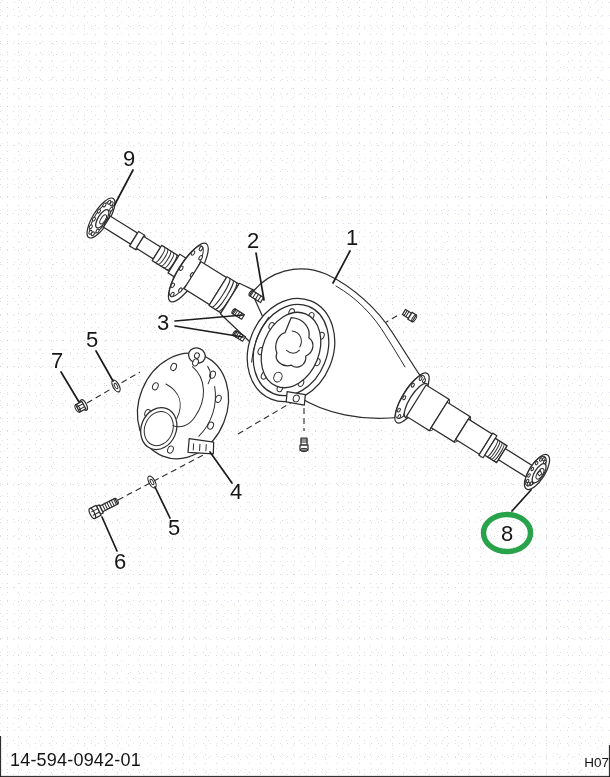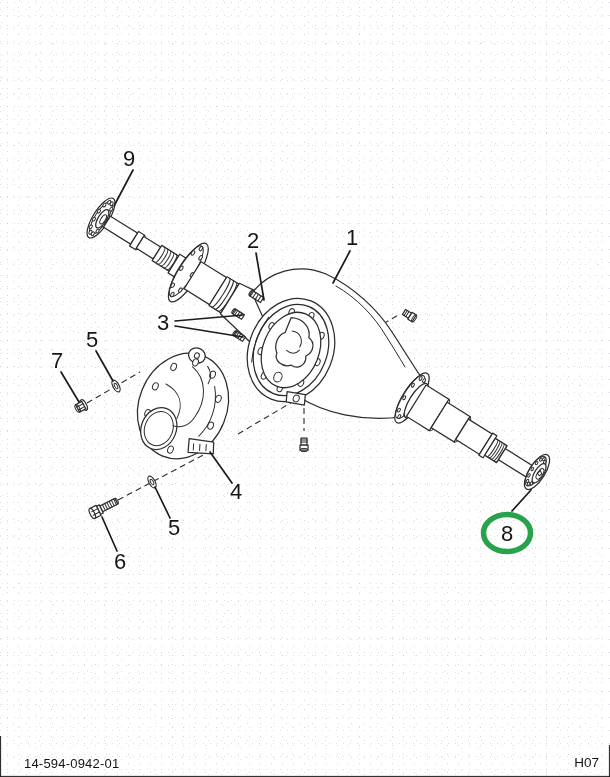--- a/index.html
+++ b/index.html
@@ -18,22 +18,22 @@
     overflow:hidden;
   }
   svg{position:absolute;inset:0;display:block;}
   .fw{stroke:var(--line,#2d2d2d);stroke-width:1.25;fill:#ffffff;stroke-linejoin:round;}
   .fin{stroke:var(--line,#2d2d2d);stroke-width:1;fill:none;stroke-linecap:round;}
   .dash{stroke:var(--line,#2d2d2d);stroke-width:1.1;fill:none;stroke-dasharray:6 4;}
   .hole{stroke:var(--line,#2d2d2d);stroke-width:1;fill:#ffffff;}
   .leader{stroke:var(--leader,#1c1c1c);stroke-width:1.7;fill:none;stroke-linecap:round;}
   .callout-num{fill:var(--text,#161616);font-family:"Liberation Sans",sans-serif;font-size:22px;}
   .edge{stroke:#1a1a1a;stroke-width:1;fill:none;}
-  .footer-left{position:absolute;left:24px;bottom:6px;font-size:13px;color:#141414;letter-spacing:.2px;text-align:center;}
-  .footer-right{position:absolute;right:11px;bottom:7px;font-size:13.5px;color:#141414;}
+  .footer-left{position:absolute;left:10px;bottom:6px;font-size:18px;color:#141414;letter-spacing:.2px;text-align:center;}
+  .footer-right{position:absolute;right:1px;bottom:7px;font-size:13.5px;color:#141414;}
 </style>
 </head>
 <body>
 
 <div class="page">
   <svg viewBox="0 0 610 777">
 
     <g>
       <line class="dash" x1="118" y1="500" x2="207" y2="453"></line>
       <line class="dash" x1="238" y1="434" x2="294" y2="401"></line>

